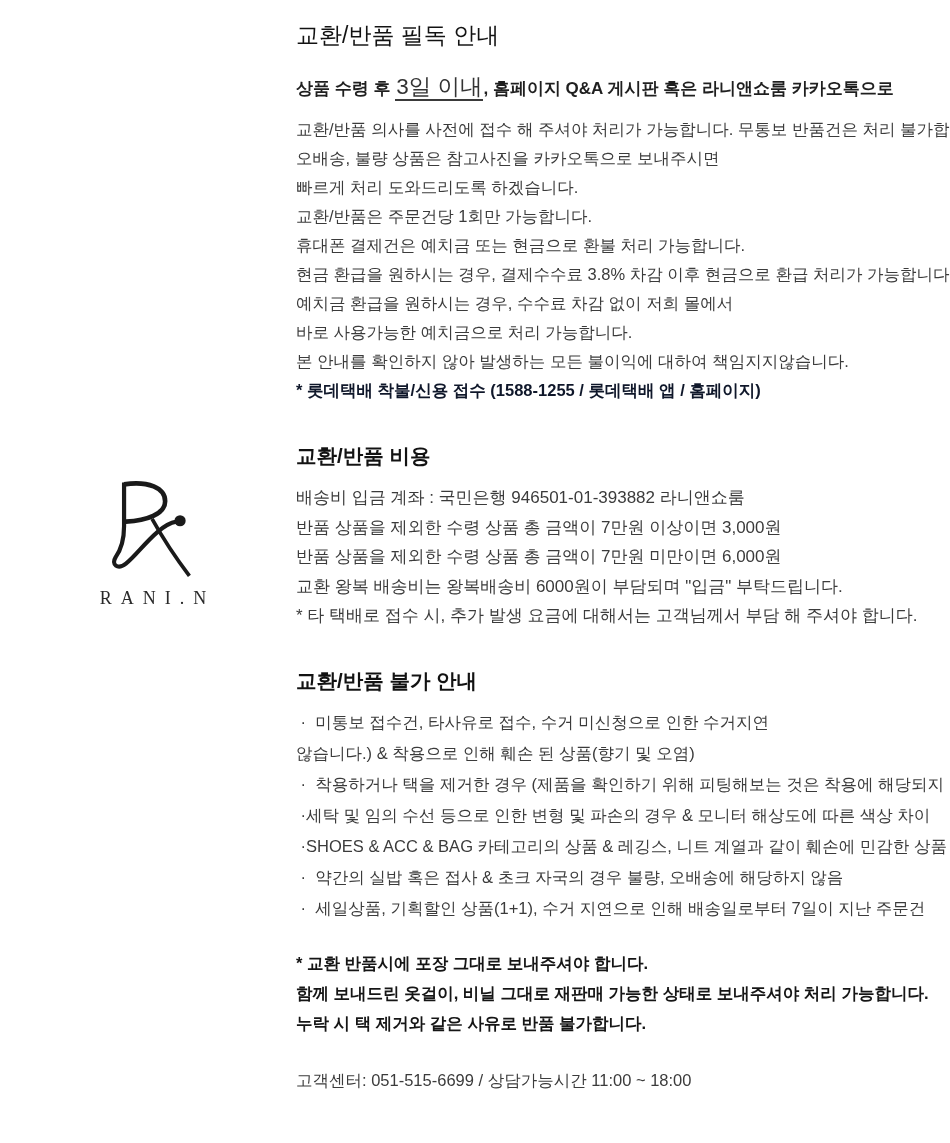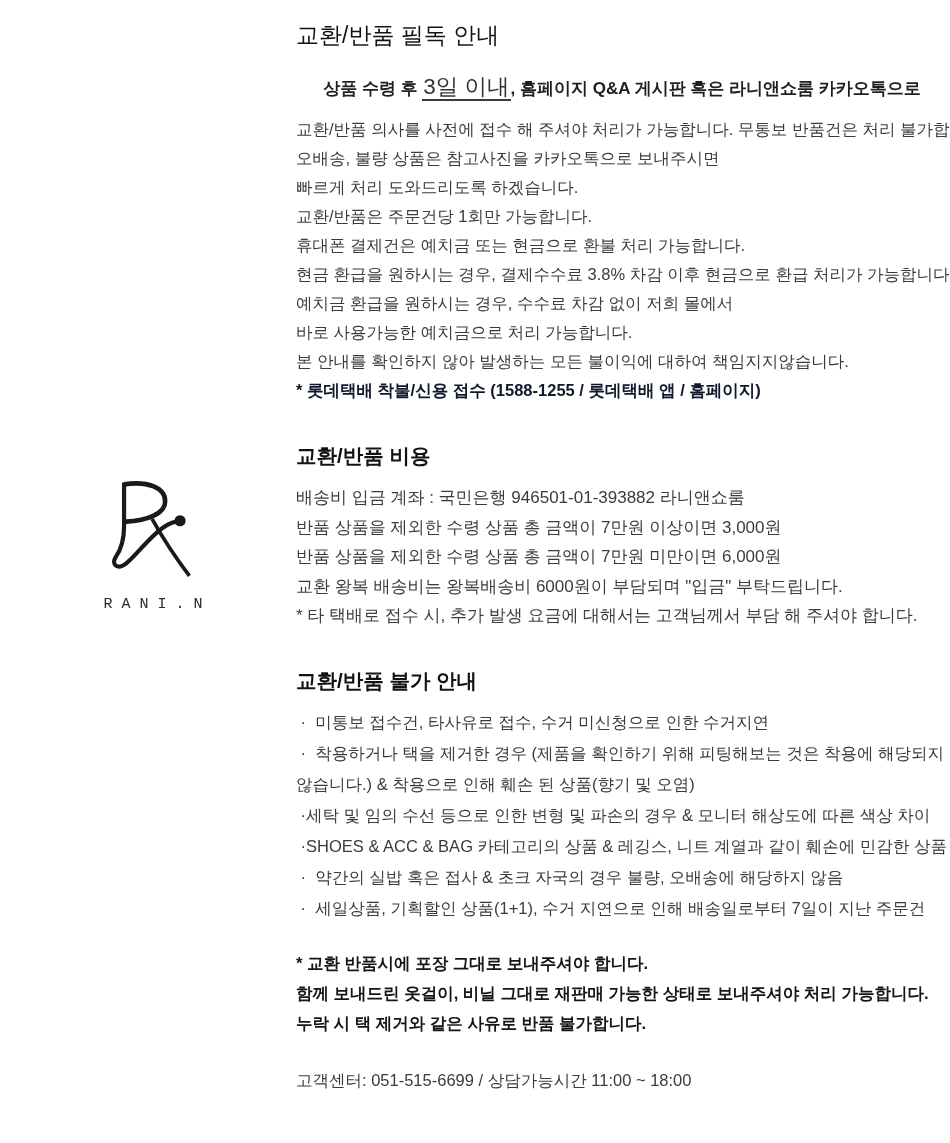--- a/index.html
+++ b/index.html
@@ -15,23 +15,23 @@
   
   .logo-block {
     position: absolute;
     left: 62px;
     top: 478px;
     width: 182px;
     text-align: center;
   }
   .logo-mark svg { display: block; margin: 0 auto; }
   .logo-name {
-    margin-top: 12px;
-    font-family: Liberation Mono, monospace;
-    font-size: 15px;
+    margin-top: 4px;
+    font-family: Liberation Serif, serif;
+    font-size: 18px;
     letter-spacing: 9px;
     margin-right: -9px;
     color: #2a2a2a;
     white-space: pre;
   }
 
   
   .content {
     position: absolute;
     left: 296px;
@@ -46,21 +46,20 @@
     line-height: 30px;
     white-space: pre;
   }
   .intro {
     margin-top: 20px;
     font-size: 17px;
     font-weight: 700;
     color: #1f1f1f;
     line-height: 34px;
     white-space: pre;
-    text-align: center;
   }
   .intro .big {
     font-size: 22.5px;
     font-weight: 500;
     color: #333333;
     border-bottom: 2px solid #3a3a3a;
     padding: 0 1px;
   }
   .para { margin-top: 9px; }
   .para .line {
@@ -149,22 +148,22 @@
       <div class="line">반품 상품을 제외한 수령 상품 총 금액이 7만원 이상이면 3,000원</div>
       <div class="line">반품 상품을 제외한 수령 상품 총 금액이 7만원 미만이면 6,000원</div>
       <div class="line">교환 왕복 배송비는 왕복배송비 6000원이 부담되며 "입금" 부탁드립니다.</div>
       <div class="line">* 타 택배로 접수 시, 추가 발생 요금에 대해서는 고객님께서 부담 해 주셔야 합니다.</div>
     </div>
 
     <div class="h2 h3">교환/반품 불가 안내</div>
 
     <div class="restrict-list">
       <div class="line"> ·  미통보 접수건, 타사유로 접수, 수거 미신청으로 인한 수거지연</div>
+      <div class="line">않습니다.) &amp; 착용으로 인해 훼손 된 상품(향기 및 오염)</div>
       <div class="line"> ·  착용하거나 택을 제거한 경우 (제품을 확인하기 위해 피팅해보는 것은 착용에 해당되지</div>
-      <div class="line">않습니다.) &amp; 착용으로 인해 훼손 된 상품(향기 및 오염)</div>
       <div class="line"> ·세탁 및 임의 수선 등으로 인한 변형 및 파손의 경우 &amp; 모니터 해상도에 따른 색상 차이</div>
       <div class="line"> ·SHOES &amp; ACC &amp; BAG 카테고리의 상품 &amp; 레깅스, 니트 계열과 같이 훼손에 민감한 상품</div>
       <div class="line"> ·  약간의 실밥 혹은 접사 &amp; 초크 자국의 경우 불량, 오배송에 해당하지 않음</div>
       <div class="line"> ·  세일상품, 기획할인 상품(1+1), 수거 지연으로 인해 배송일로부터 7일이 지난 주문건</div>
     </div>
 
     <div class="packaging">
       <div class="line">* 교환 반품시에 포장 그대로 보내주셔야 합니다.</div>
       <div class="line">함께 보내드린 옷걸이, 비닐 그대로 재판매 가능한 상태로 보내주셔야 처리 가능합니다.</div>
       <div class="line">누락 시 택 제거와 같은 사유로 반품 불가합니다.</div>

